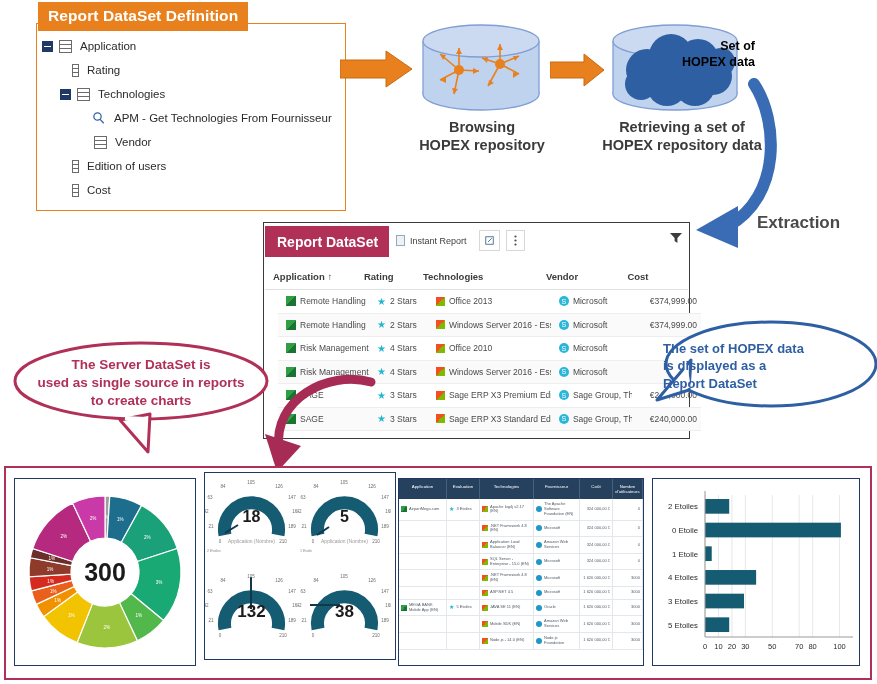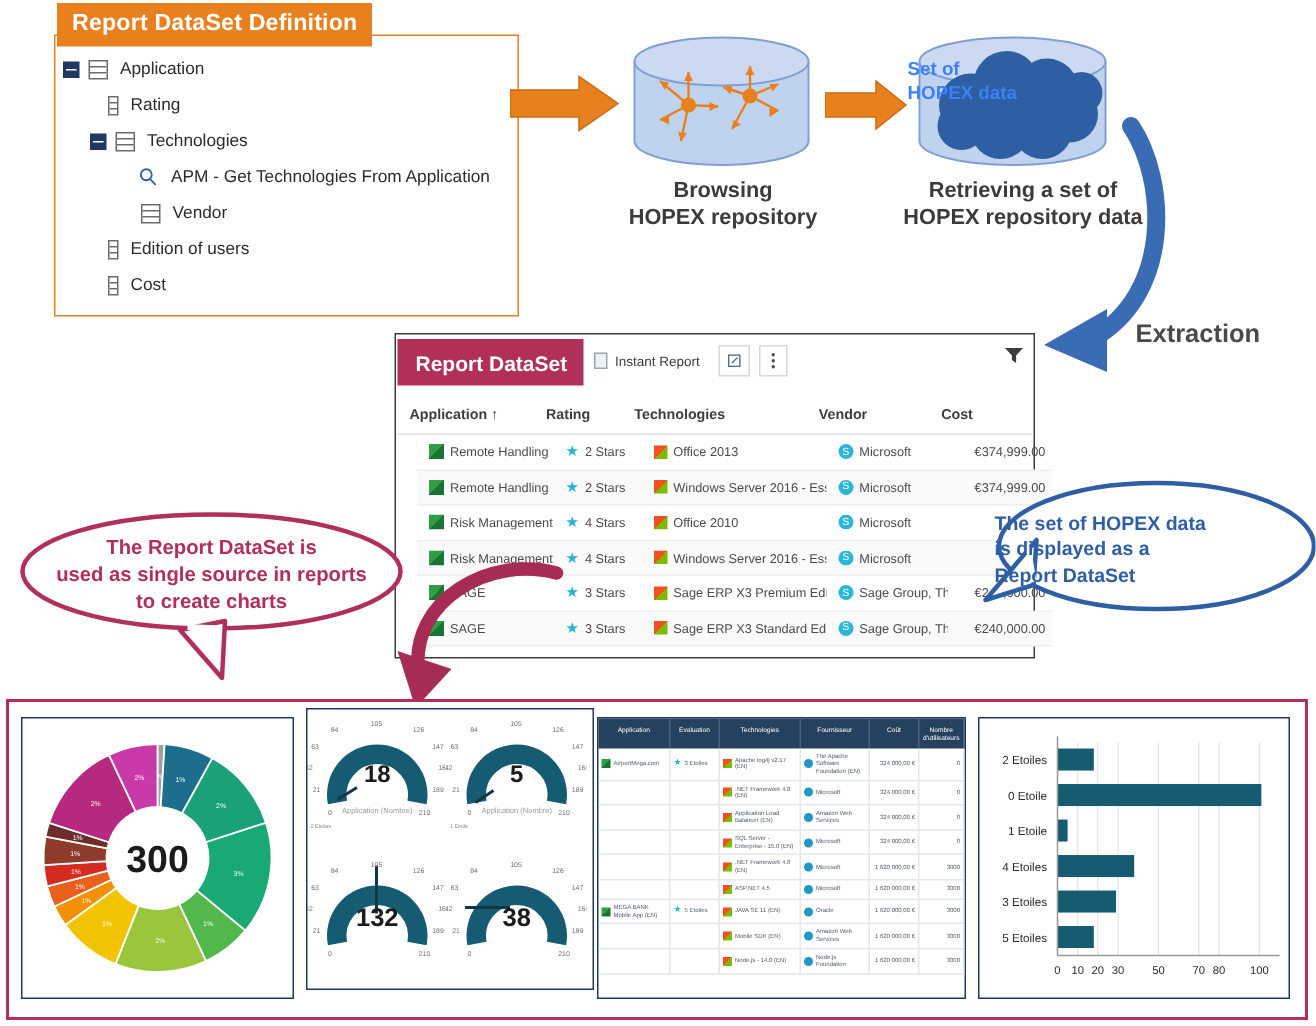--- a/index.html
+++ b/index.html
@@ -177,21 +177,21 @@
   <div class="tree-row ind-3">
     <span class="expander"></span>
     <span class="ico-table"></span>
     <span class="tree-label">Technologies</span>
   </div>
   <div class="tree-row ind-4">
     <svg class="ico-query" viewBox="0 0 16 16">
       <circle cx="6.3" cy="6.3" r="4.2" fill="none" stroke="#2E5FA3" stroke-width="1.4"></circle>
       <line x1="9.3" y1="9.6" x2="13.4" y2="14" stroke="#2E5FA3" stroke-width="1.4"></line>
     </svg>
-    <span class="tree-label">APM - Get Technologies From Application</span>
+    <span class="tree-label">APM - Get Technologies From Fournisseur</span>
   </div>
   <div class="tree-row ind-4">
     <span class="ico-table"></span>
     <span class="tree-label">Vendor</span>
   </div>
   <div class="tree-row ind-2">
     <span class="ico-attr"></span>
     <span class="tree-label">Edition of users</span>
   </div>
   <div class="tree-row ind-2">
@@ -255,21 +255,21 @@
     <circle cx="42" cy="48" r="21"></circle>
       <circle cx="66" cy="34" r="22"></circle>
     <circle cx="93" cy="38" r="21"></circle>
       <circle cx="108" cy="54" r="19"></circle>
     <circle cx="90" cy="64" r="20"></circle>
       <circle cx="62" cy="64" r="20"></circle>
     <circle cx="36" cy="62" r="16"></circle>
       <circle cx="116" cy="40" r="14"></circle>
   </g>
 </svg>
-<div class="abs" style="left:605px; top:38px; width:150px; text-align:left; color:#3b82f6; font-weight:bold; font-size:12.5px; line-height:1.3; z-index:3;">
+<div class="abs" style="left:605px; top:38px; width:150px; text-align:right; color:#000000; font-weight:bold; font-size:12.5px; line-height:1.3; z-index:3;">
   <div>Set of</div>
   <div>HOPEX data</div>
 </div>
 
 <div class="abs cyl-label" style="left:592px; top:118px; width:180px;">
   <div>Retrieving a set of</div>
   <div>HOPEX repository data</div>
 </div>
 
 <svg class="abs" style="left:650px; top:78px;" width="140" height="175">
@@ -433,21 +433,21 @@
     <div class="gc c-cost">€240,000.00</div>
   </div>
 </div>
 
 <svg class="abs" style="left:12px; top:340px;" width="280" height="130">
   <ellipse cx="129" cy="41" rx="126" ry="38" fill="#ffffff" stroke="#B03058" stroke-width="3"></ellipse>
   <path d="M 138 74 L 136 112 L 108 80 Z" fill="#ffffff" stroke="#B03058" stroke-width="3" stroke-linejoin="round"></path>
   <line x1="113" y1="78" x2="134" y2="79" stroke="#ffffff" stroke-width="4"></line>
 </svg>
 <div class="bubble-text-left" style="left:12px; top:343px;">
-  <div>The Report DataSet is</div>
+  <div>The Server DataSet is</div>
   <div>used as single source in reports</div>
   <div>to create charts</div>
 </div>
 
 <svg class="abs" style="left:655px; top:316px;" width="225" height="110">
   <ellipse cx="116" cy="48" rx="105" ry="42" fill="#ffffff" stroke="#2E5FA3" stroke-width="3"></ellipse>
   <path d="M 34 74 L 2 84 L 36 44 Z" fill="#ffffff" stroke="#2E5FA3" stroke-width="3" stroke-linejoin="round"></path>
   <line x1="30" y1="48" x2="34" y2="72" stroke="#ffffff" stroke-width="4"></line>
 </svg>
 <div class="bubble-text-right" style="left:663px; top:320px;">

